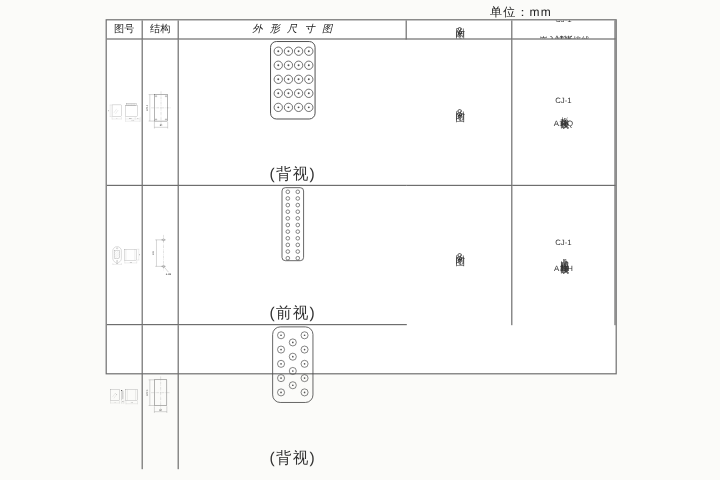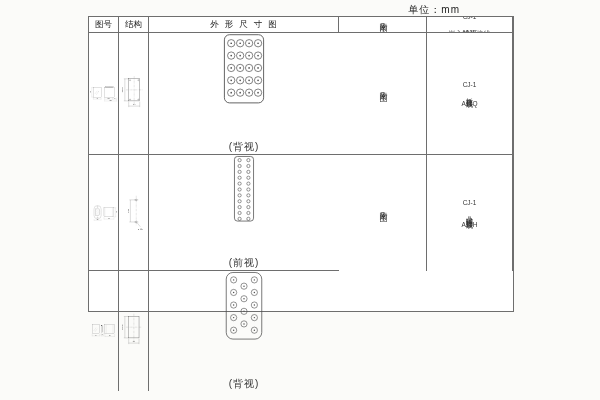--- a/index.html
+++ b/index.html
@@ -9,26 +9,26 @@
   .unit { position:absolute; top:3px; right:140px; font-size:10px; letter-spacing:1px; color:#222; }
   .tbl { position:absolute; left:88px; top:16px; width:426px; height:296px; background:#fff;
          border:1px solid #6e6e6e; display:grid;
          grid-template-columns:30px 30px 190px 88px 86px;
          grid-template-rows:16px 122px 116px 120px; }
   .cell { border-right:1px solid #6e6e6e; border-bottom:1px solid #6e6e6e;
           display:flex; align-items:center; justify-content:center; overflow:hidden; }
   .lastc { border-right:none; }
   .lastr { border-bottom:none; }
   .head { font-size:8.5px; white-space:nowrap; color:#222; }
-  .wide { letter-spacing:6px; padding-left:6px; }
+  .wide { letter-spacing:6px; padding-left:6px;font-style:italic; }
   .vtext { writing-mode:vertical-lr; text-orientation:upright; font-size:8px; letter-spacing:2px; line-height:1; }
   .struct { flex-direction:column; gap:4px; font-size:6.5px; text-align:center; }
   .struct .vtext { font-size:7px; letter-spacing:1px; }
   .term { flex-direction:column; gap:4px; }
-  .tlabel { font-size:10px; letter-spacing:1px;margin-top:28px; }
+  .tlabel { font-size:13px; letter-spacing:1px;margin-top:28px; }
   svg { display:block; }
   .ln { stroke:#4a4a4a; fill:none; stroke-width:1; }
   .dm { stroke:#5a5a5a; fill:none; stroke-width:0.6; }
   .cl { stroke:#8a8a8a; fill:none; stroke-width:0.6; stroke-dasharray:7 2 1.5 2; }
   .tc { stroke:#4a4a4a; fill:none; stroke-width:0.8; }
   .dot { fill:#555; stroke:none; }
   .tx { fill:#333; font-size:6px; text-anchor:middle; }
 </style>
 </head>
 <body>

